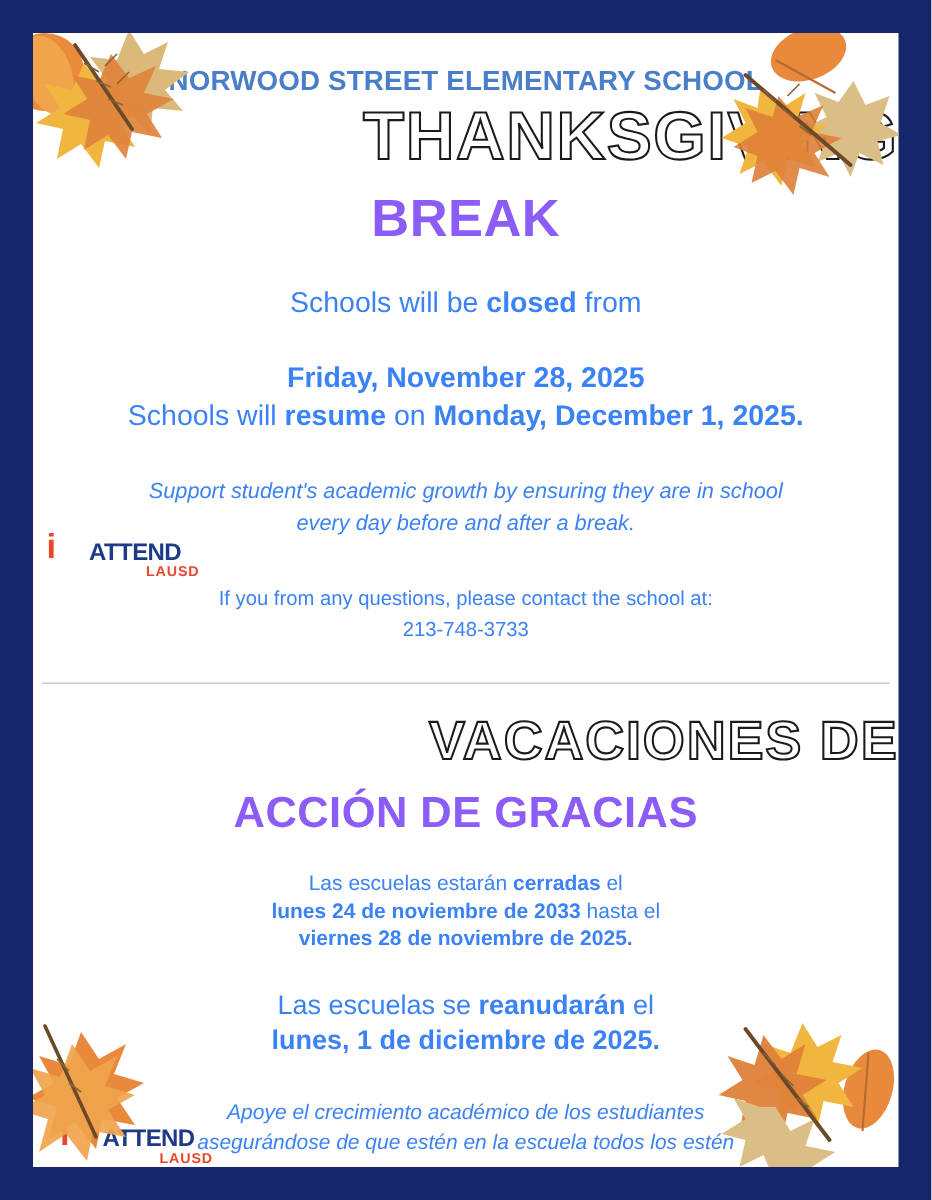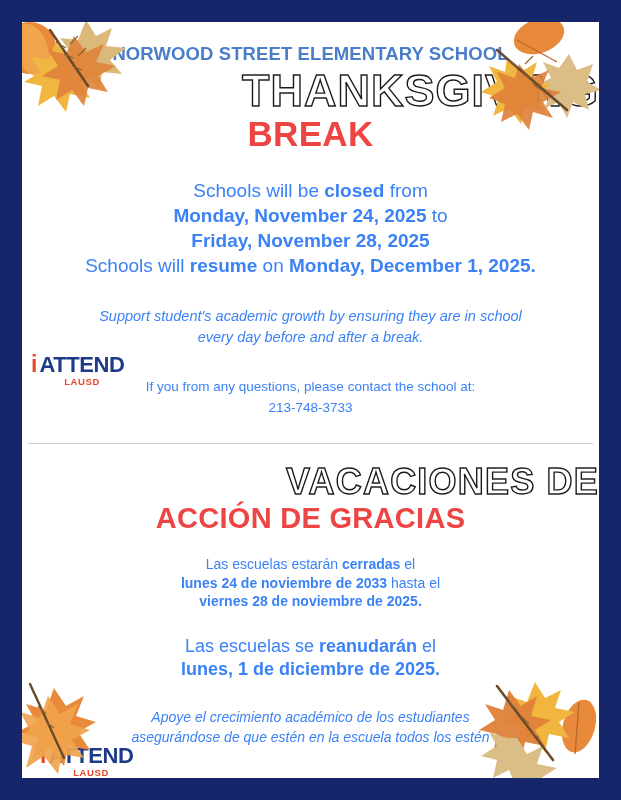--- a/index.html
+++ b/index.html
@@ -70,23 +70,23 @@
     line-height: 1.02;
     color: #ffffff;
     -webkit-text-stroke: 1.4px #1a1a1a;
     margin-top: 3px;
   }
   .title-solid {
     text-align: center;
     font-size: 35px;
     font-weight: bold;
     letter-spacing: 0.3px;
-    color: #ef4444;
+    color: #8b5cf6;
     line-height: 1.05;
-    margin-top: 2px;
+    margin-top: 14px;
   }
 
   
   .para {
     text-align: center;
     color: #3b82f6;
     line-height: 1.32;
   }
   .para b { font-weight: bold; }
 
@@ -143,30 +143,31 @@
   .logo-i {
     color: #e8472b;
     font-weight: bold;
     font-size: 23px;
     line-height: 0.95;
     margin-right: 2px;
   }
   .logo-attend {
     color: #1d3a87;
     font-weight: bold;
-    font-size: 22px;
+    font-size: 16px;
     line-height: 0.95;
     letter-spacing: -0.4px;
+    margin-left: 20px;
   }
   .logo-lausd {
     color: #e8472b;
     font-weight: bold;
     font-size: 9.5px;
     letter-spacing: 0.6px;
-    text-align: center;
+    text-align: right;
     margin-top: 0px;
     padding-right: 2px;
   }
 </style>
 </head>
 <body>
 
 <div class="flyer">
   <div class="page">
 
@@ -219,21 +220,21 @@
 
       <section>
 
         <div class="school-name">NORWOOD STREET ELEMENTARY SCHOOL</div>
 
         <div class="title-outline">THANKSGIVING</div>
         <div class="title-solid">BREAK</div>
 
         <div class="para para-closed">
           <span><span>Schools will be </span><b>closed</b><span> from</span></span><br>
-          <span><b>Monday, November 24, 2025</b><span> to</span></span><br>
+          <br>
           <b>Friday, November 28, 2025</b>
         </div>
 
         <div class="para para-resume">
           <span>Schools will </span><b>resume</b><span> on </span><b>Monday, December 1, 2025.</b>
         </div>
 
         <div class="para para-note">
           <span>Support student's academic growth by ensuring they are in school</span><br>
           <span>every day before and after a break.</span>

